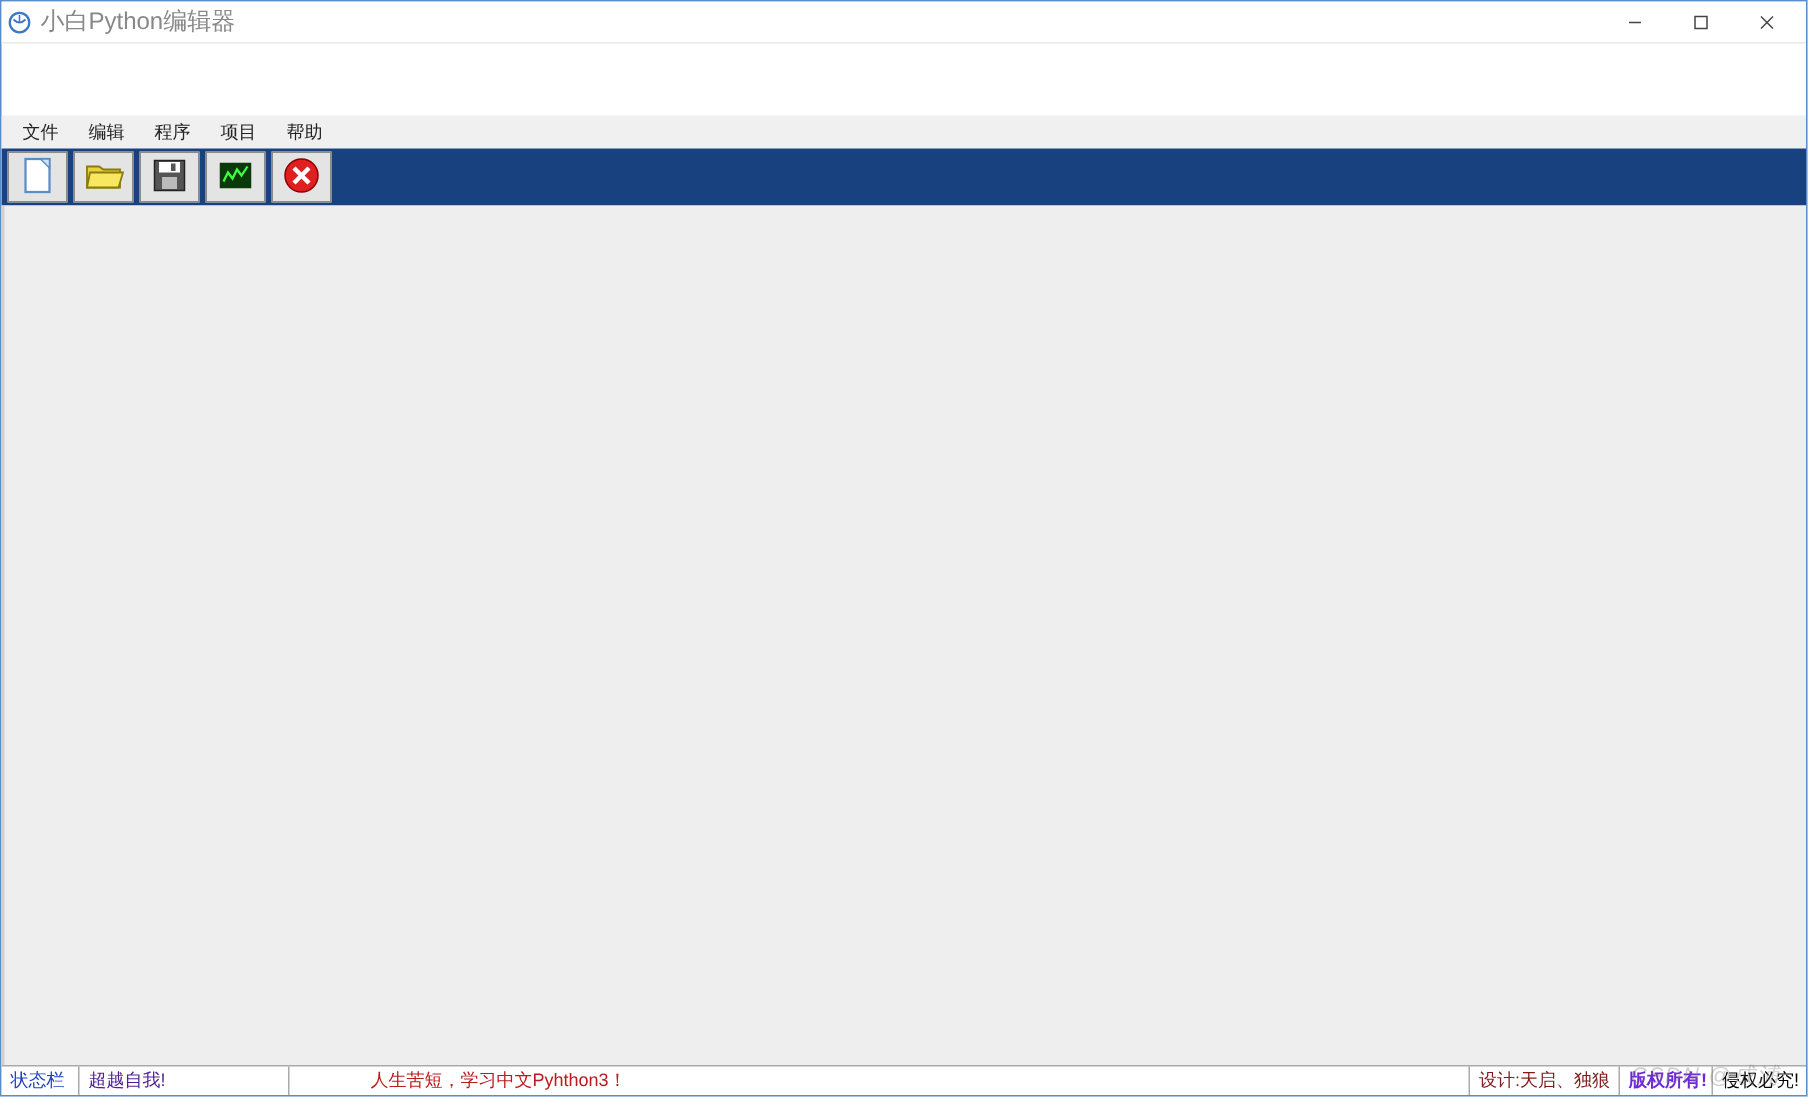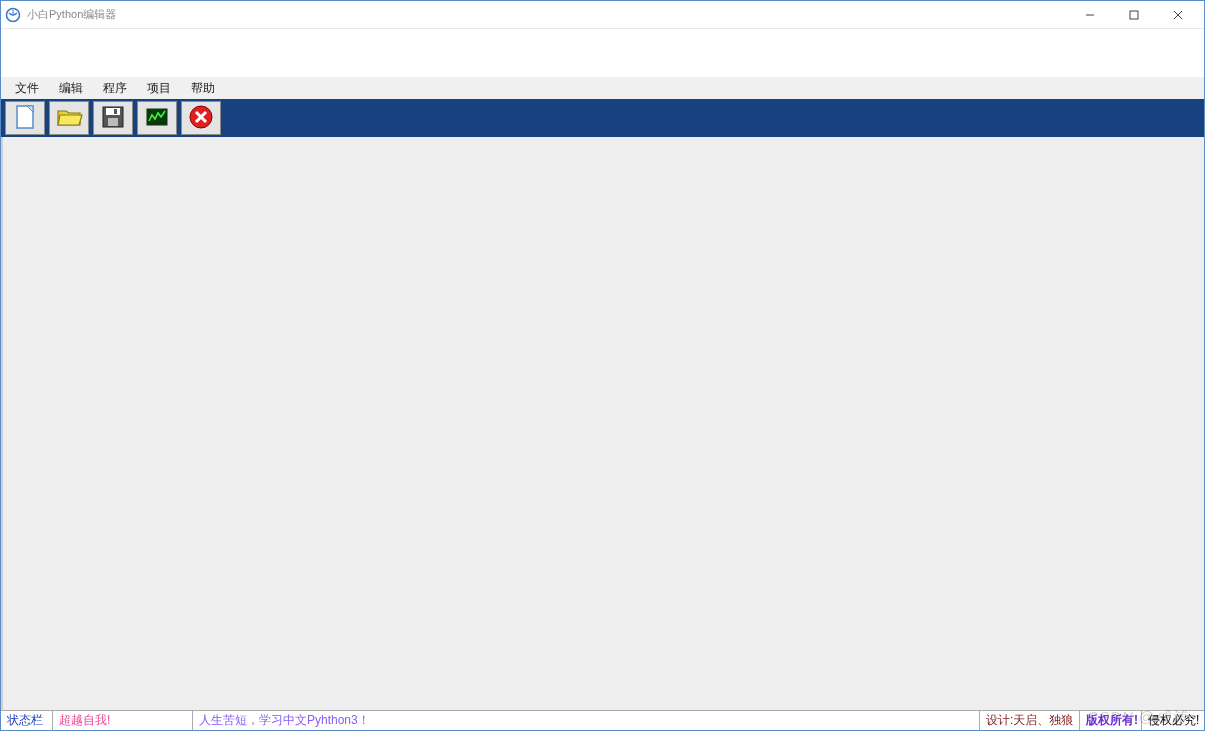--- a/index.html
+++ b/index.html
@@ -21,21 +21,21 @@
       align-items: center;
       padding: 0 4px;
       border-bottom: 1px solid #e8e8e8;
     }
     .title-bar .app-icon {
       width: 16px; height: 16px;
       margin-right: 6px;
       display: flex; align-items: center; justify-content: center;
     }
     .title-bar .app-icon svg { width: 16px; height: 16px; }
-    .title-bar .title-text { color: #888; font-size: 11px; }
+    .title-bar .title-text { color: #888; font-size: 16px; }
     .title-bar .spacer { flex: 1; }
     .win-btn {
       width: 44px; height: 28px;
       display: flex; align-items: center; justify-content: center;
       color: #555;
     }
     .menu-bar {
       height: 22px;
       background: #f0f0f0;
       display: flex;
@@ -80,22 +80,22 @@
       font-size: 12px;
       justify-content: space-between;
     }
     .status-cell {
       border-right: 1px solid #aaa;
       padding: 2px 6px;
       display: flex; align-items: center;
       white-space: nowrap;
     }
     .status-cell.label { color: #2040c0; width: 52px; }
-    .status-cell.motto { color: #ec4899; width: 140px; }
-    .status-cell.long { flex: 1; color: #8b5cf6; }
+    .status-cell.motto { color: #4c1d95; width: 140px; }
+    .status-cell.long { flex: 1; color: #b91c1c; margin-left: 48px; }
     .status-cell.designer { color: #7f1d1d; width: 100px; }
     .status-cell.copyright { color: #6d28d9; width: 62px; font-weight: bold; }
     .status-cell.legal { color: #000000; width: 62px; border-right: none; }
     .watermark {
       position: absolute;
       right: 18px;
       bottom: 4px;
       color: rgba(120,120,120,0.35);
       font-size: 15px;
       font-style: italic;

